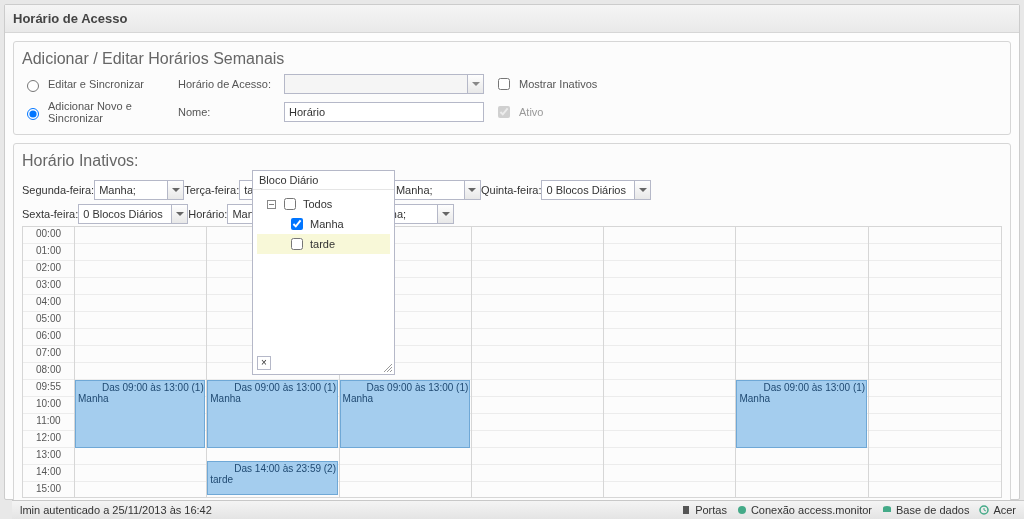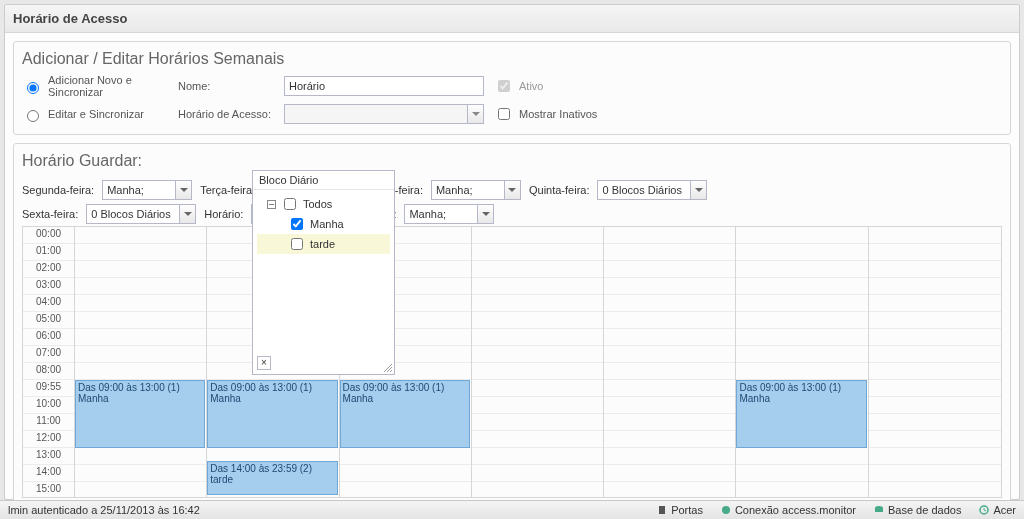--- a/index.html
+++ b/index.html
@@ -11,95 +11,95 @@
   .row { display: flex; align-items: center; gap: 6px; }
   .row + .row { margin-top: 6px; }
   label.fld { font-size: 11px; color: #555; }
   input[type="text"].txt { border: 1px solid #b5b8c8; height: 20px; padding: 0 4px; font-size: 11px; background: #fff; }
   .combo { display:inline-flex; align-items:center; border:1px solid #b5b8c8; height:20px; background:#737373; }
   .combo input { border:none; height:18px; padding:0 4px; font-size:11px; width: calc(100% - 16px); outline:none; background:#fff; }
   .combo .trg { width:16px; height:18px; border-left:1px solid #b5b8c8; background:linear-gradient(#fefefe,#e8e8e8); display:flex; align-items:center; justify-content:center; }
   .combo .trg svg { width:8px; height:8px; }
   .disabled { background:#f5f5f5 !important; color:#999 !important; }
   .radio, .cb { width:12px; height:12px; }
-  .days-row { display:flex; align-items:center; gap:8px; padding:4px 8px 0 8px; flex-wrap:nowrap; }
+  .days-row { display:flex; align-items:center; padding:4px 8px 0 8px; flex-wrap:nowrap; }
   .day-label { width:auto; font-size:11px; color:#333; }
   .btn { border:1px solid #b5b8c8; background:linear-gradient(#fefefe,#e9e9e9); padding:3px 18px; border-radius:3px; font-size:11px; cursor:pointer; }
   .footer { display:flex; justify-content:flex-end; gap:10px; padding:6px 12px 0 0; }
 
   
   .cal-wrap { margin: 2px 8px 0 8px; border:1px solid #d6d6d6; height: 272px; overflow: hidden; position: relative; }
   .cal { display:grid; grid-template-columns: 52px repeat(7, 1fr); }
   .time-col { border-right:1px solid #d6d6d6; }
   .time-cell { height:17px; border-bottom:1px solid #ececec; text-align:center; font-size:10px; color:#555; padding-top:1px; }
   .day-col { border-right:1px solid #d6d6d6; position:relative; }
   .day-col:last-child { border-right:none; }
   .hour-row { height:17px; border-bottom:1px solid #ececec; }
   .event { position:absolute; left:0; right:1px; background:#a4cdee; border:1px solid #6fa8d6; font-size:10px; overflow:hidden; }
-  .event .et { font-size:10px; color:#204a72; padding:1px 2px 0 2px; white-space:nowrap; }
+  .event .et { font-size:10px; color:#204a72; padding:1px 2px 0 2px; white-space:nowrap;margin-left:24px; }
   .event .eb { font-size:10px; color:#204a72; padding:0 2px; }
 
   
   .popup { position:absolute; left:252px; top:170px; width:143px; background:#fff; border:1px solid #b5b8c8; z-index:50; }
   .popup .hdr { font-size:11px; padding:3px 6px; border-bottom:1px solid #e5e5e5; }
   .popup .tree { padding:4px 4px 120px 4px; }
   .popup .node { display:flex; align-items:center; gap:4px; padding:1px 0 1px 10px; }
   .popup .node2 { display:flex; align-items:center; gap:4px; padding:1px 0 1px 30px; }
   .popup .node2.sel { background:#f8f8d8; }
   .tree-toggle { width:9px; height:9px; border:1px solid #888; display:inline-flex; align-items:center; justify-content:center; font-size:9px; line-height:7px; }
   .popup .closer { position:absolute; left:4px; bottom:4px; width:14px; height:14px; border:1px solid #b5b8c8; background:#fff; font-size:10px; line-height:12px; text-align:center; cursor:pointer; }
   .popup .resize { position:absolute; right:2px; bottom:2px; width:10px; height:10px; }
   .popup .resize svg { width:10px; height:10px; }
 
   
-  .statusbar { position:absolute; left:0; right:0; bottom:0; height:19px; background:linear-gradient(#f4f4f4,#e4e4e4); border-top:1px solid #c8c8c8; display:flex; align-items:center; justify-content:space-between; padding:0 8px; font-size:11px; }
+  .statusbar { position:absolute; left:12px; right:0; bottom:0; height:19px; background:linear-gradient(#f4f4f4,#e4e4e4); border-top:1px solid #c8c8c8; display:flex; align-items:center; justify-content:space-between; padding:0 8px; font-size:11px; }
   .status-left { color:#333; }
-  .status-right { display:flex; align-items:center; gap:18px; }
+  .status-right { display:flex; align-items:center; gap:10px; }
   .sicon { width:10px; height:10px; display:inline-block; }
   .status-item { display:flex; align-items:center; gap:4px; color:#333; }
 </style>
 </head>
 <body>
 
 <div class="panel" style="height:496px;">
   <div class="title-bar">Horário de Acesso</div>
 
   <div class="group">
     <div class="group-title">Adicionar / Editar Horários Semanais</div>
     <div class="row">
       <div class="row" style="width:150px;">
+        <input type="radio" class="radio" name="mode" style="">
+        <label class="fld">Editar e Sincronizar</label>
+      </div>
+      <label class="fld" style="width:100px; text-align:left;">Horário de Acesso:</label>
+      <div class="combo disabled" style="width:200px;">
+        <input class="disabled" disabled="" value="" style="">
+        <div class="trg">
+            <svg viewBox="0 0 8 8">
+              <path d="M0 2 L4 6 L8 2 Z" fill="#888"></path>
+            </svg>
+          </div>
+      </div>
+      <input type="checkbox" class="cb" style="margin-left: 8px;">
+      <label class="fld">Mostrar Inativos</label>
+    </div>
+    <div class="row">
+      <div class="row" style="width:150px;">
         <input type="radio" class="radio" name="mode" checked="" style="">
         <label class="fld">Adicionar Novo e Sincronizar</label>
       </div>
       <label class="fld" style="width:100px;">Nome:</label>
       <input type="text" class="txt" style="width: 200px;" value="Horário">
       <input type="checkbox" class="cb disabled" checked="" disabled="" style="margin-left: 8px;">
       <label class="fld" style="color:#999;">Ativo</label>
     </div>
-    <div class="row">
-      <div class="row" style="width:150px;">
-        <input type="radio" class="radio" name="mode" style="">
-        <label class="fld">Editar e Sincronizar</label>
-      </div>
-      <label class="fld" style="width:100px; text-align:left;">Horário de Acesso:</label>
-      <div class="combo disabled" style="width:200px;">
-        <input class="disabled" disabled="" value="" style="">
-        <div class="trg">
-            <svg viewBox="0 0 8 8">
-              <path d="M0 2 L4 6 L8 2 Z" fill="#888"></path>
-            </svg>
-          </div>
-      </div>
-      <input type="checkbox" class="cb" style="margin-left: 8px;">
-      <label class="fld">Mostrar Inativos</label>
-    </div>
   </div>
 
   <div class="group" style="padding:6px 0 8px 0;">
-    <div class="group-title" style="padding-left:8px;">Horário Guardar:</div>
+    <div class="group-title" style="padding-left:8px;">Horário Inativos:</div>
 
     <div class="days-row">
       <span class="day-label">Segunda-feira:</span>
       <div class="combo" style="width:90px;">
         <input value="Manha;" style="">
         <div class="trg">
             <svg viewBox="0 0 8 8">
               <path d="M0 2 L4 6 L8 2 Z" fill="#666"></path>
             </svg>
           </div>

